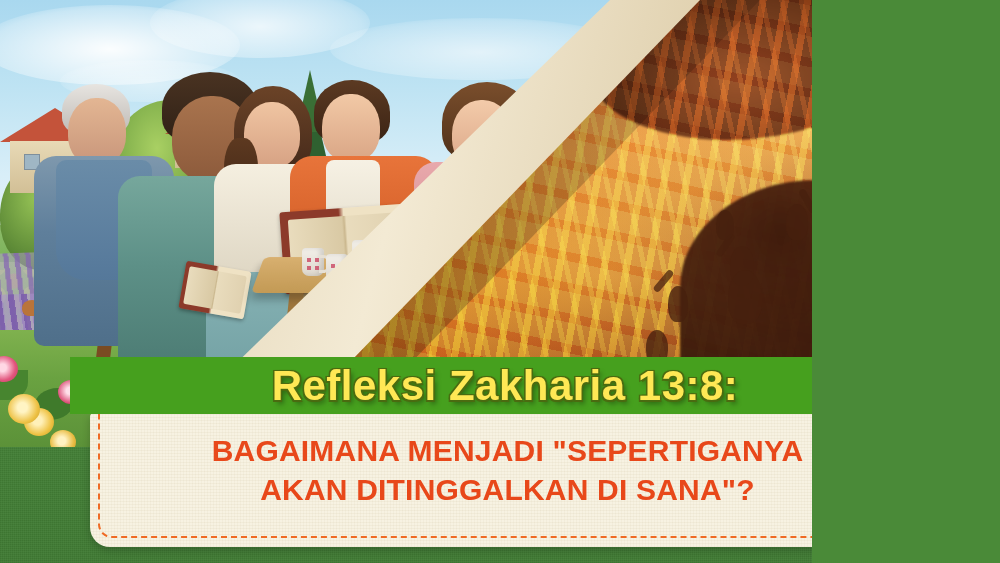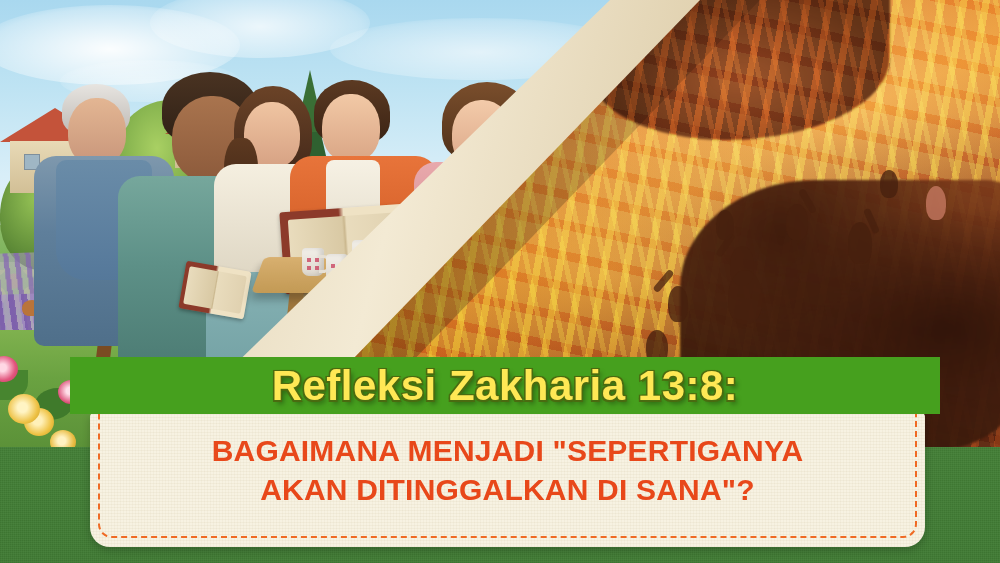--- a/index.html
+++ b/index.html
@@ -7,21 +7,21 @@
   html,body { width:1000px; height:563px; overflow:hidden; }
   body {
     font-family:"Liberation Sans", sans-serif;
     background:#4a8a38;
     position:relative;
   }
 
   
   .poster {
     position:absolute; left:0; top:0;
-    width:1000px; height:563px;
+    width:812px; height:563px;
     overflow:hidden;
     background:#ffffff;
   }
 
   
   .bg-green {
     position:absolute; left:0; top:0; width:1000px; height:563px;
     background:
       repeating-linear-gradient(0deg, rgba(0,0,0,.035) 0 1px, rgba(255,255,255,.02) 1px 2px),
       repeating-linear-gradient(90deg, rgba(0,0,0,.03) 0 1px, rgba(255,255,255,.015) 1px 2px),

